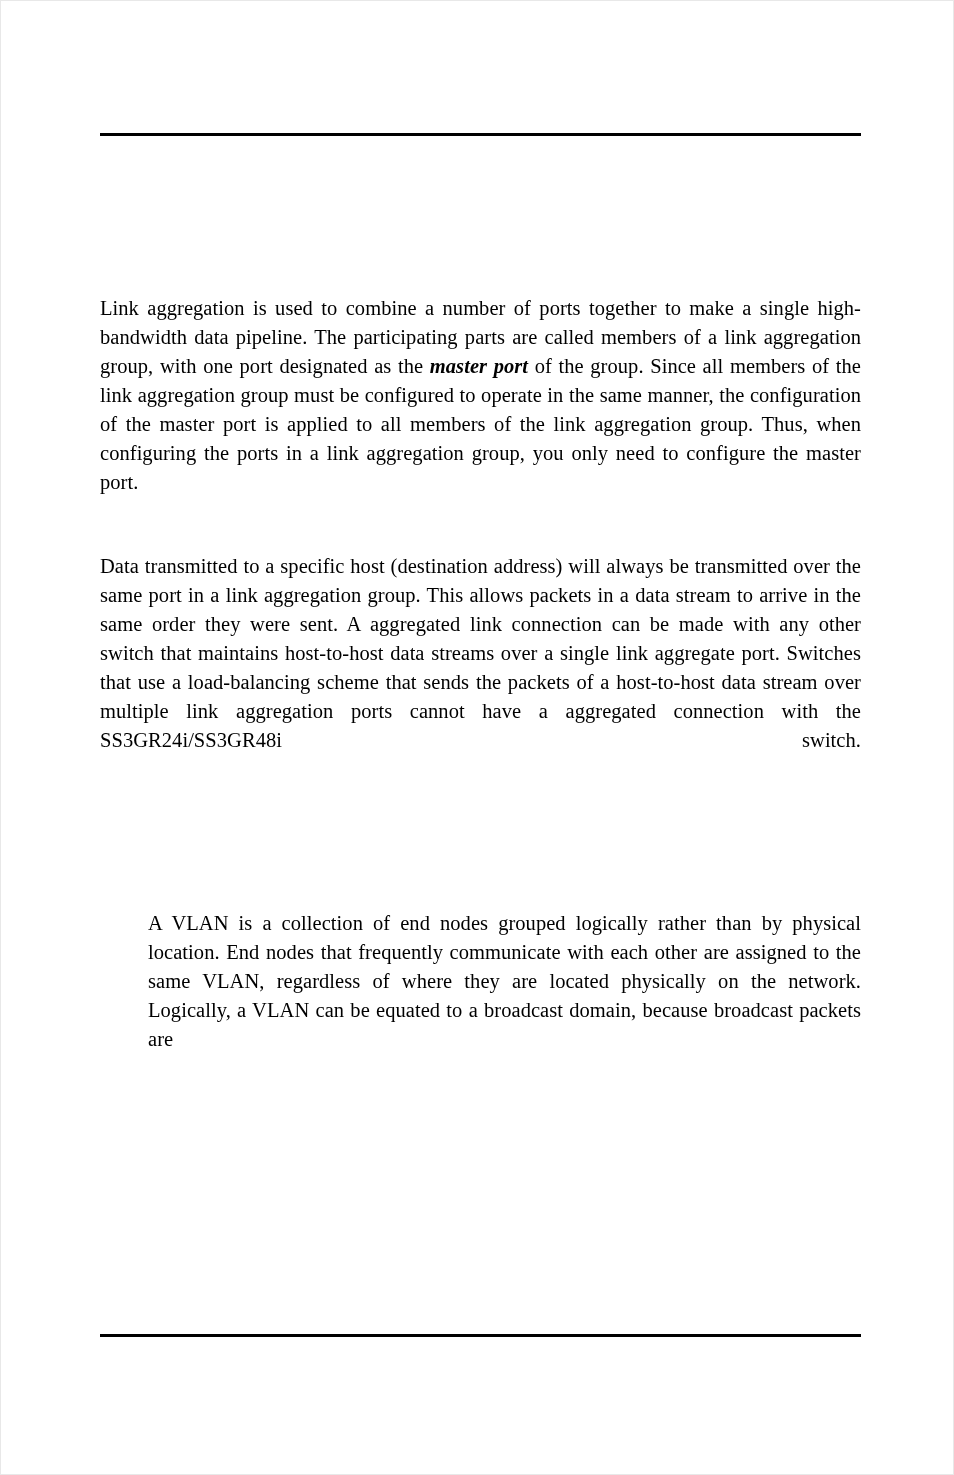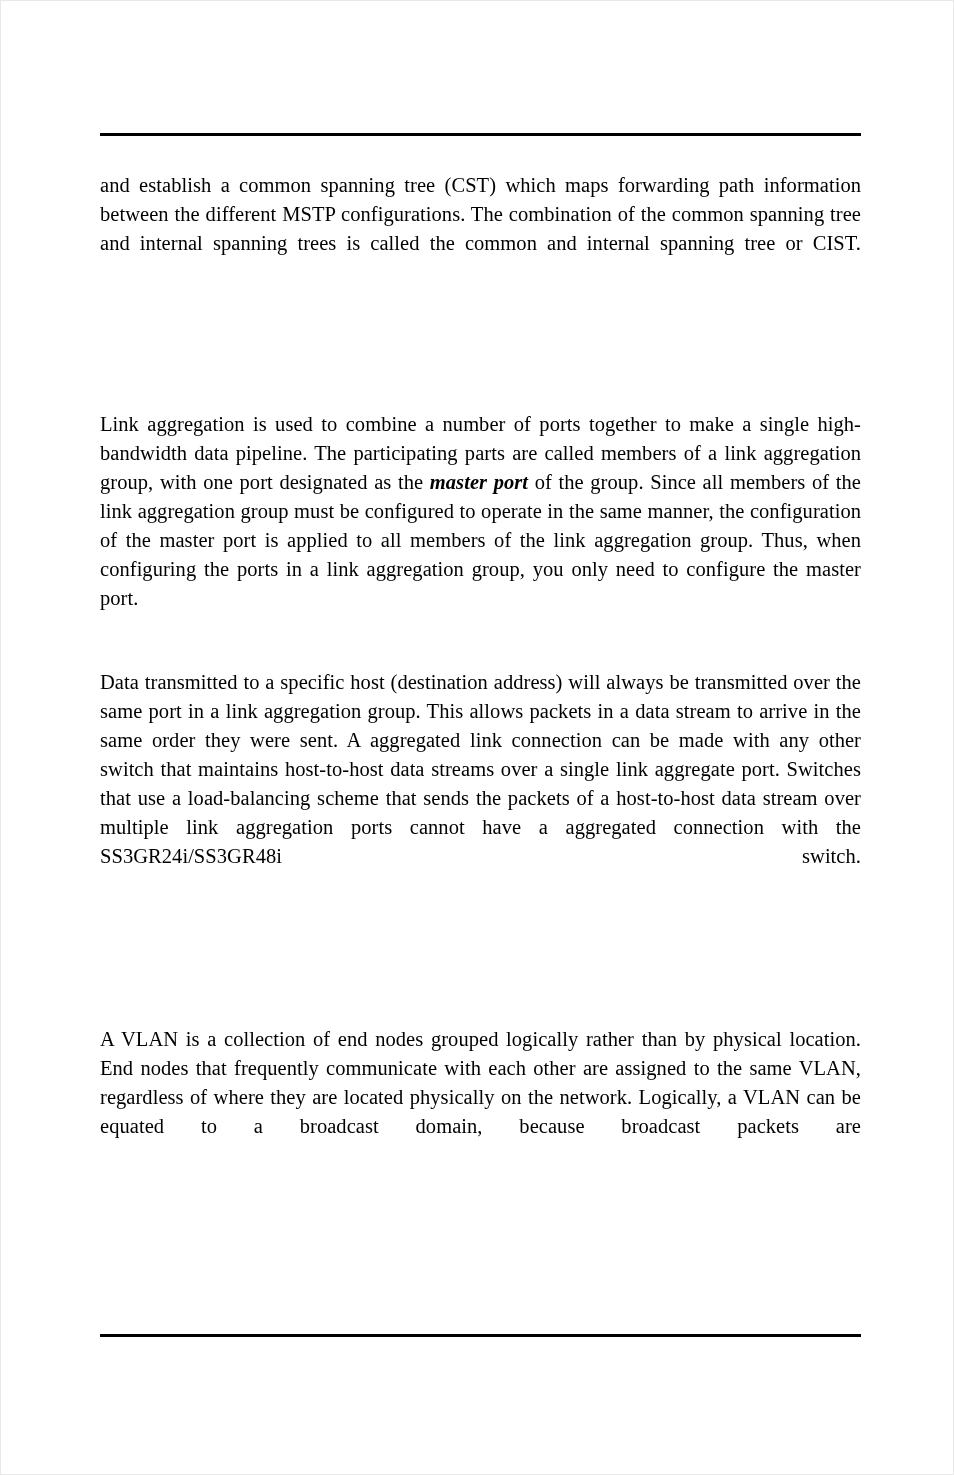--- a/index.html
+++ b/index.html
@@ -41,21 +41,21 @@
     margin: 0;
     font-size: 20.5px;
     line-height: 29px;
     text-align: justify;
     text-justify: inter-word;
     letter-spacing: 0.05px;
     word-spacing: 0.2px;
     -webkit-hyphens: none;
     hyphens: none;
   }
-  p.para:last-child { text-align: justify; }
+  p.para:last-child { text-align: justify; margin-left: 48px; }
 
   
   p.para::after {
     content: "";
     display: inline-block;
     width: 100%;
   }
 
   .gap-heading {
     height: 123px;
@@ -79,21 +79,20 @@
 </style>
 </head>
 <body>
 
 <div class="page">
 
   <div class="rule rule-header"></div>
 
   <div class="content">
 
-    <p class="para">and establish a common spanning tree (CST) which maps forwarding path information between the different MSTP configurations. The combination of the common spanning tree and internal spanning trees is called the common and internal spanning tree or CIST.</p>
 
     <div class="gap-heading">
       <span class="hdr-placeholder"></span>
     </div>
 
     <p class="para"><span>Link aggregation is used to combine a number of ports together to make a single high-bandwidth data pipeline. The participating parts are called members of a link aggregation group, with one port designated as the </span><b class="strong">master port</b><span> of the group. Since all members of the link aggregation group must be configured to operate in the same manner, the configuration of the master port is applied to all members of the link aggregation group. Thus, when configuring the ports in a link aggregation group, you only need to configure the master port.</span></p>
 
     <div class="para-gap"></div>
 
     <p class="para">Data transmitted to a specific host (destination address) will always be transmitted over the same port in a link aggregation group. This allows packets in a data stream to arrive in the same order they were sent. A aggregated link connection can be made with any other switch that maintains host-to-host data streams over a single link aggregate port. Switches that use a load-balancing scheme that sends the packets of a host-to-host data stream over multiple link aggregation ports cannot have a aggregated connection with the SS3GR24i/SS3GR48i switch.</p>

